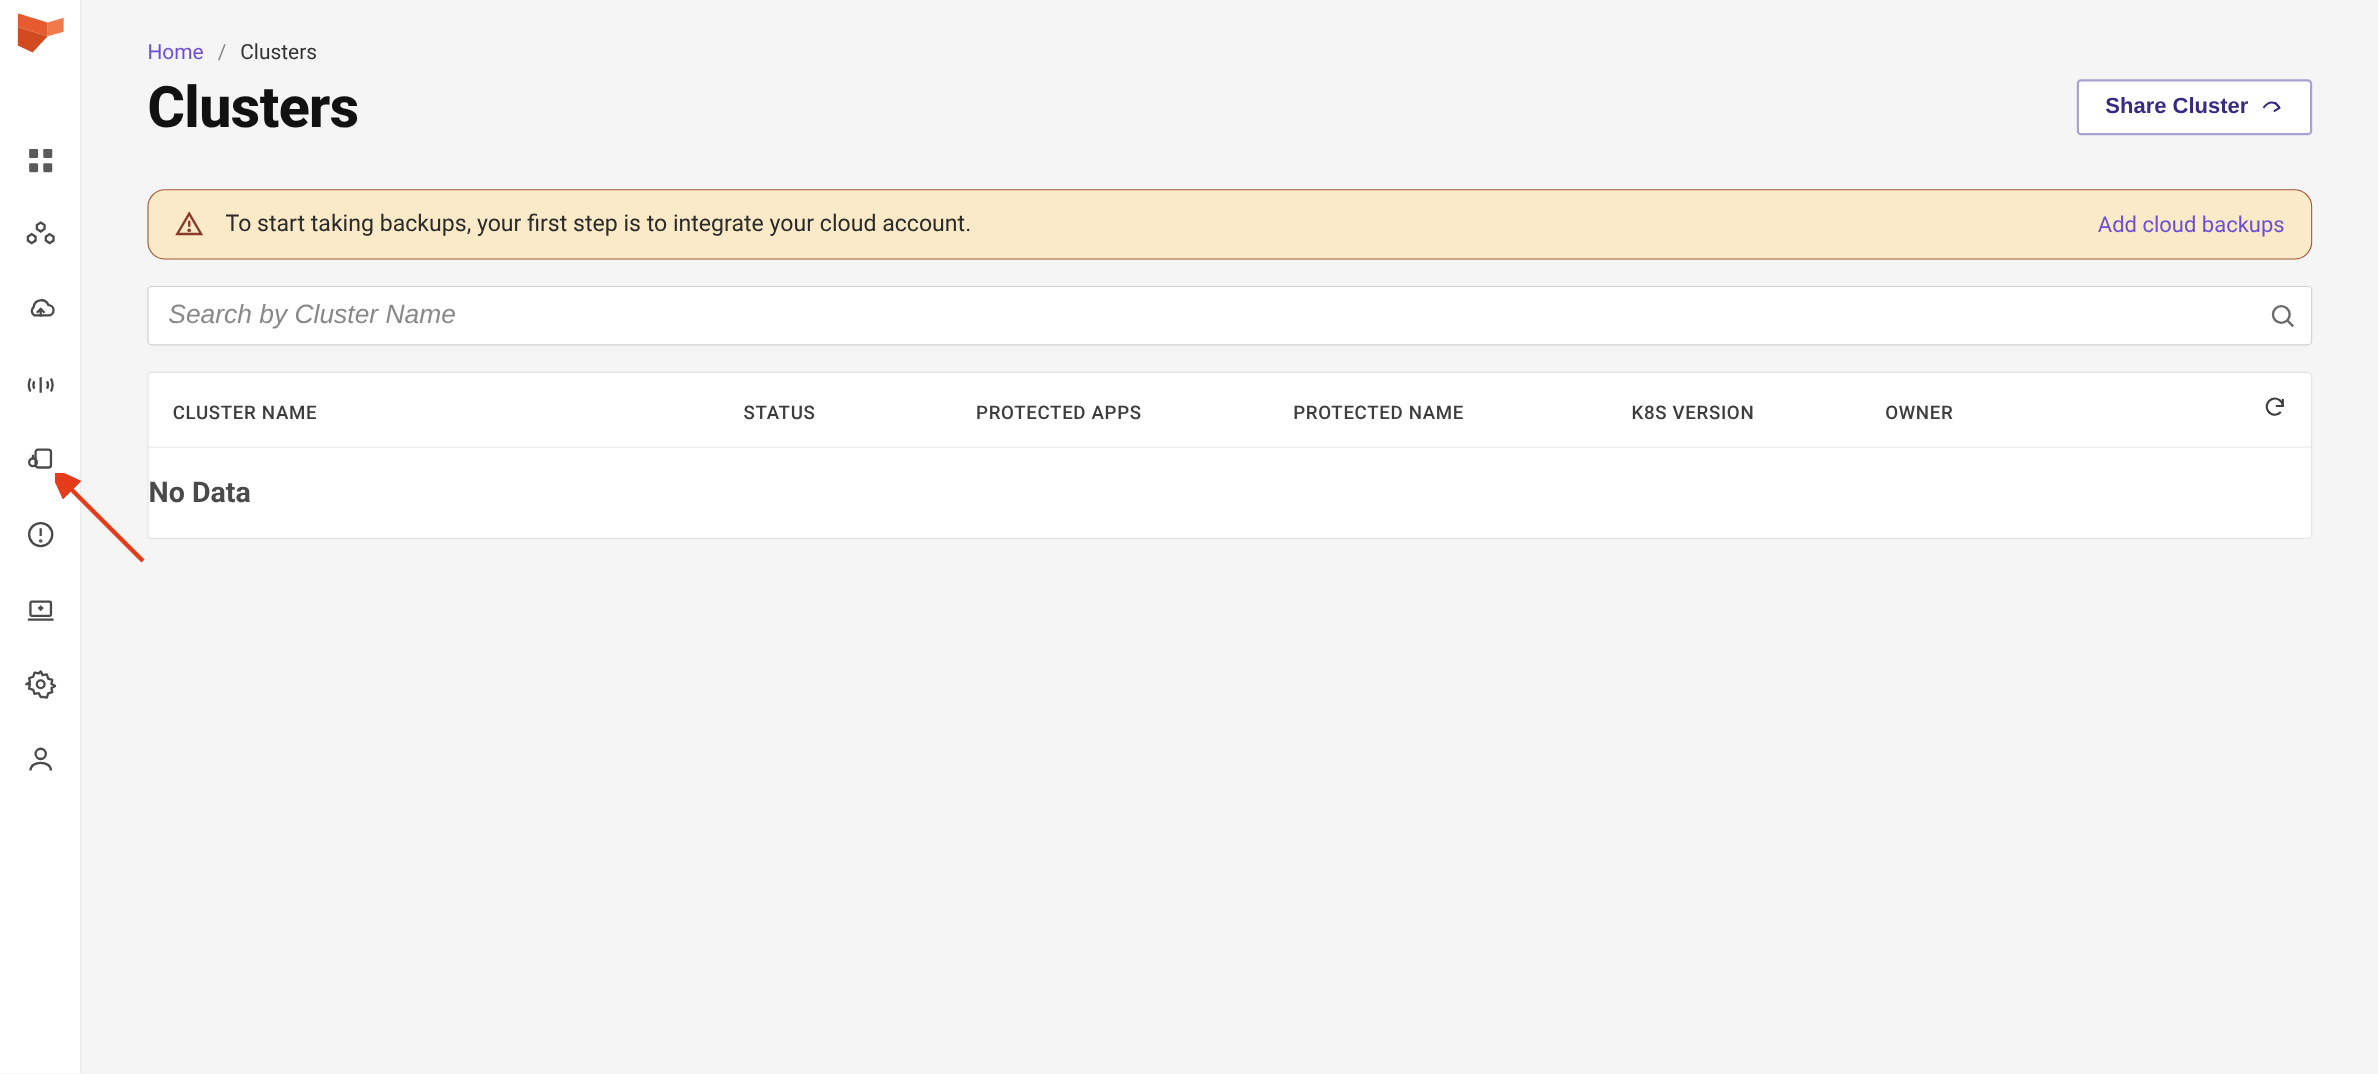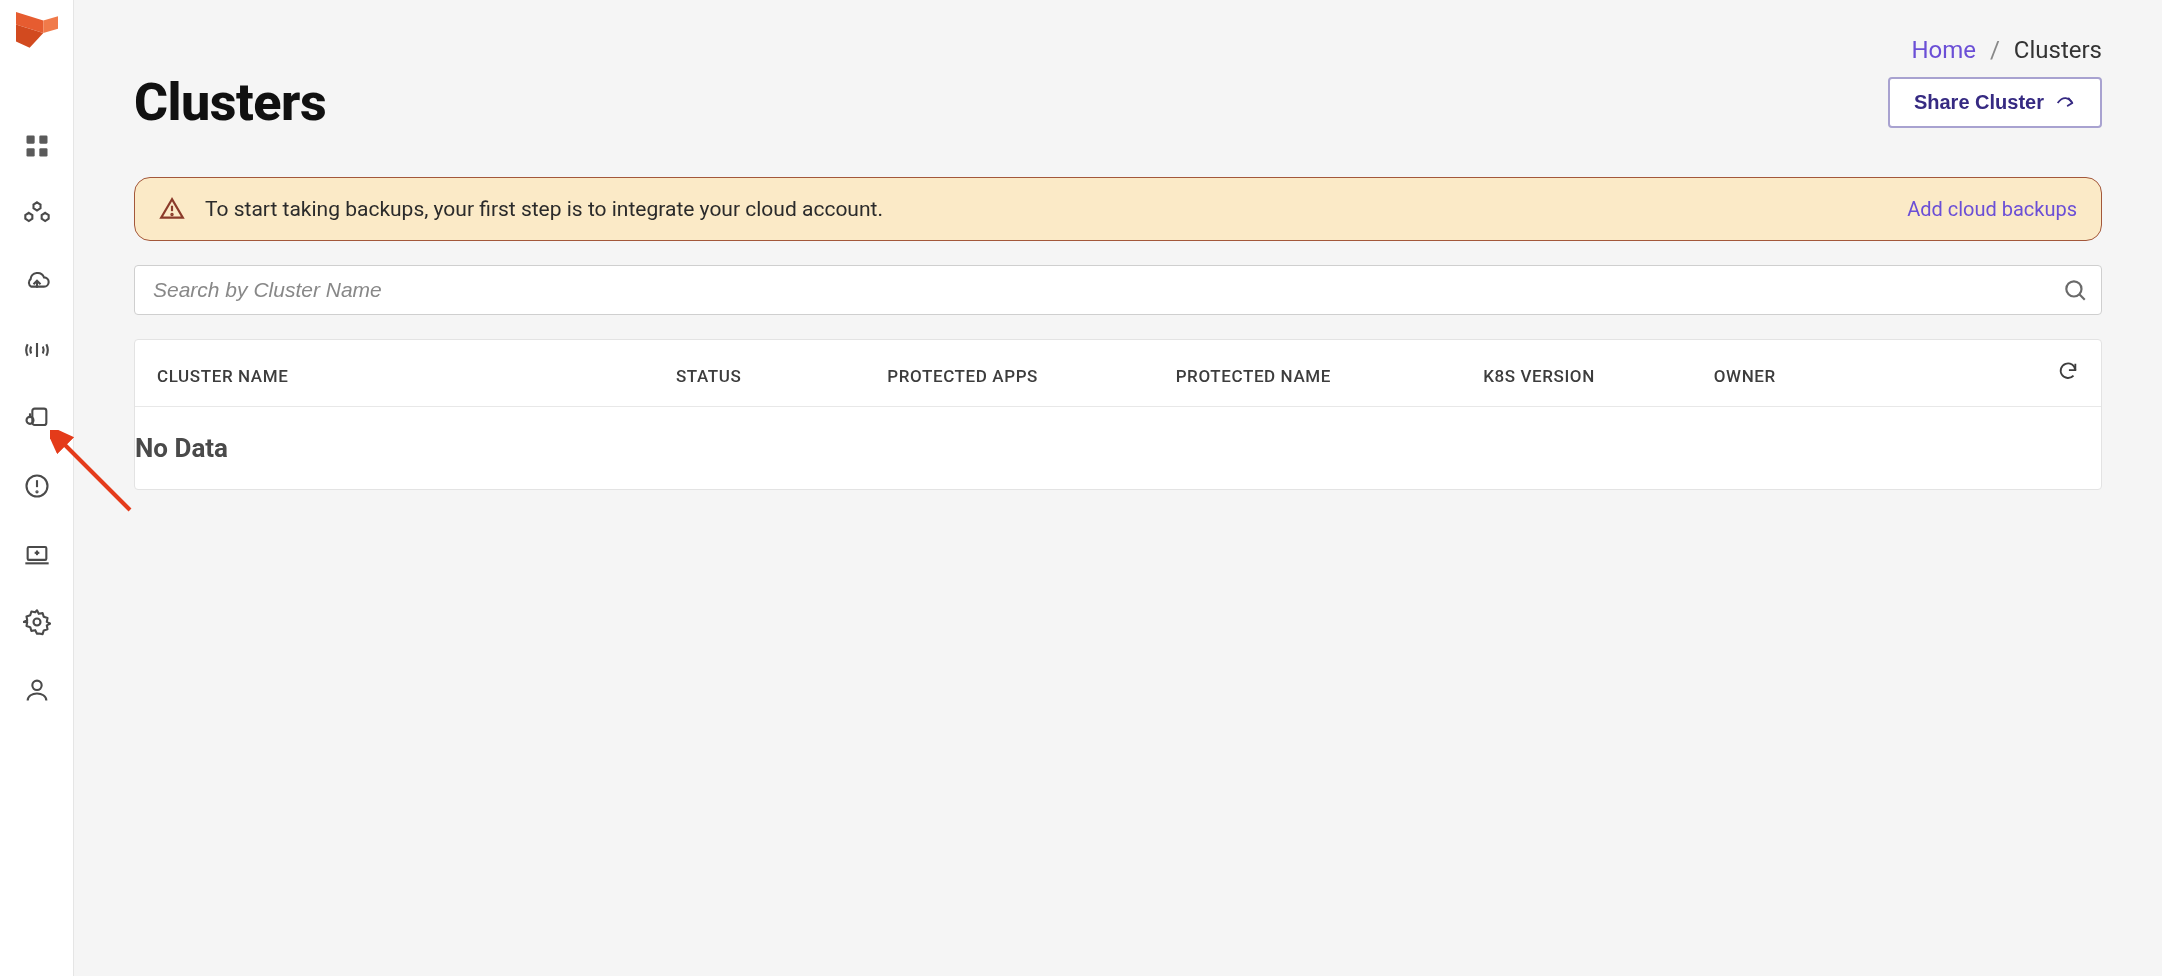--- a/index.html
+++ b/index.html
@@ -43,23 +43,22 @@
   .nav-icon.dashboard svg rect { fill: #5a5a5a; stroke: none; }
 
   
   .main {
     flex: 1;
     padding: 36px 60px 0 60px;
     position: relative;
   }
 
   .breadcrumb {
-    font-size: 24px;
+    font-size: 19px;
     margin-bottom: 8px;
-    text-align: right;
   }
   .breadcrumb a { color: #6b4fd6; text-decoration: none; cursor: pointer; }
   .breadcrumb .sep { color: #888; margin: 0 8px; }
   .breadcrumb .current { color: #333; }
 
   .header-row {
     display: flex;
     align-items: center;
     justify-content: space-between;
     margin-bottom: 44px;
@@ -109,21 +108,21 @@
   .alert-text { flex: 1; font-size: 21px; color: #2b2b2b; }
   .alert-link { color: #6b4fd6; font-size: 20px; text-decoration: none; cursor: pointer; white-space: nowrap; }
 
   
   .search-wrap {
     position: relative;
     margin-bottom: 24px;
   }
   .search-input {
     width: 100%;
-    font-size: 21px;
+    font-size: 24px;
     font-style: italic;
     padding: 12px 50px 12px 18px;
     border: 1px solid #cfcfcf;
     border-radius: 4px;
     background: #fff;
     color: #888;
   }
   .search-input::placeholder { color: #888; font-style: italic; }
   .search-icon {
     position: absolute;

